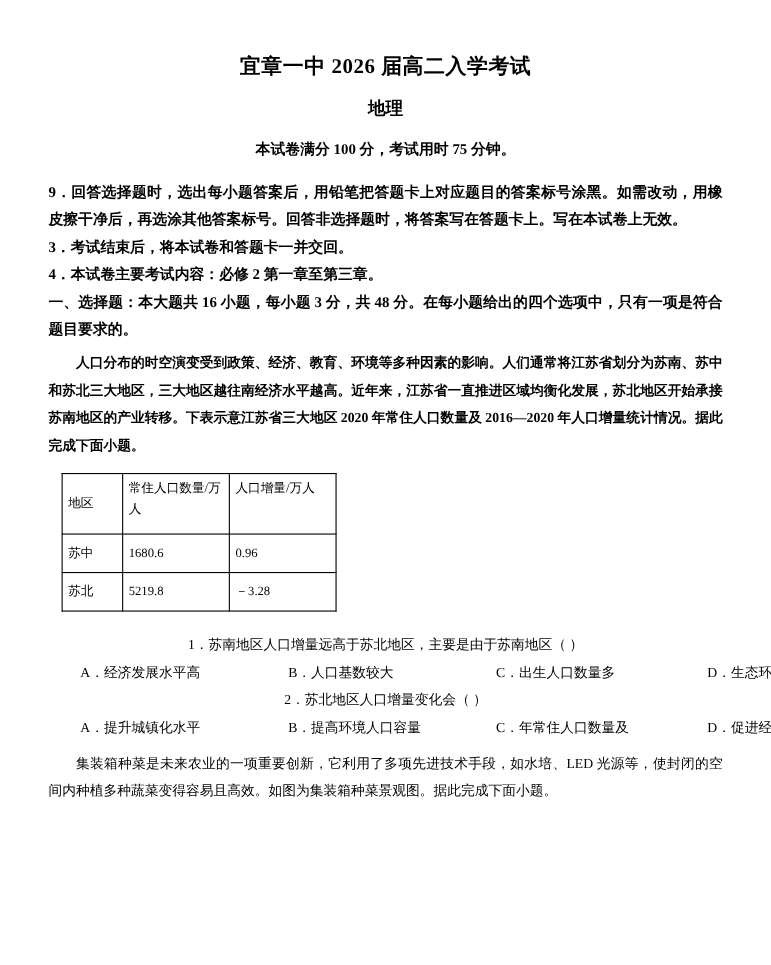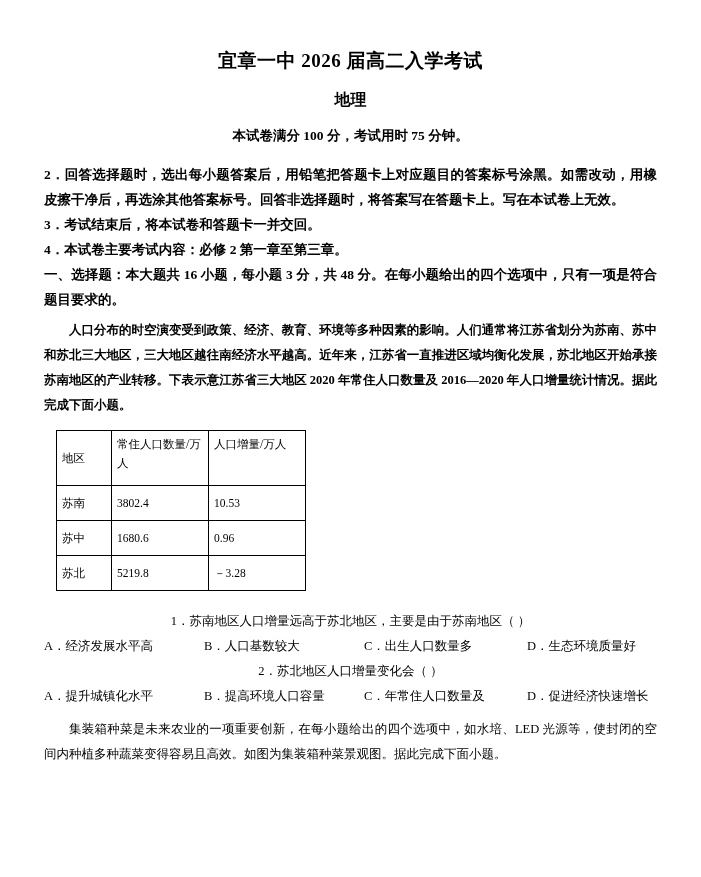--- a/index.html
+++ b/index.html
@@ -136,20 +136,21 @@
   }
   .q-options {
     font-size: 12.5px;
     line-height: 25px;
     margin: 0;
     display: block;
     white-space: nowrap;
   }
   .q-options .opt {
     display: inline-block;
+    margin-left: 29px;
   }
   .opt-a { width: 160px; }
   .opt-b { width: 160px; }
   .opt-c { width: 163px; }
   .opt-d { width: auto; }
 
   .tail-material {
     font-size: 12.5px;
     line-height: 25px;
     margin: 0;
@@ -162,43 +163,38 @@
 </head>
 <body>
 
 <div class="page">
 
   <h1 class="doc-title">宜章一中 2026 届高二入学考试</h1>
   <h2 class="doc-subject">地理</h2>
   <p class="doc-score-line">本试卷满分 100 分，考试用时 75 分钟。</p>
 
   <div class="notice">
-    <p class="notice-item">2．回答选择题时，选出每小题答案后，用铅笔把答题卡上对应题目的答案标号涂黑。如需改动，用橡皮擦干净后，再选涂其他答案标号。回答非选择题时，将答案写在答题卡上。写在本试卷上无效。</p>
+    <p class="notice-item">9．回答选择题时，选出每小题答案后，用铅笔把答题卡上对应题目的答案标号涂黑。如需改动，用橡皮擦干净后，再选涂其他答案标号。回答非选择题时，将答案写在答题卡上。写在本试卷上无效。</p>
     <p class="notice-item">3．考试结束后，将本试卷和答题卡一并交回。</p>
     <p class="notice-item">4．本试卷主要考试内容：必修 2 第一章至第三章。</p>
     <p class="section-line">一、选择题：本大题共 16 小题，每小题 3 分，共 48 分。在每小题给出的四个选项中，只有一项是符合题目要求的。</p>
   </div>
 
   <p class="material">人口分布的时空演变受到政策、经济、教育、环境等多种因素的影响。人们通常将江苏省划分为苏南、苏中和苏北三大地区，三大地区越往南经济水平越高。近年来，江苏省一直推进区域均衡化发展，苏北地区开始承接苏南地区的产业转移。下表示意江苏省三大地区 2020 年常住人口数量及 2016—2020 年人口增量统计情况。据此完成下面小题。</p>
 
   <div class="table-wrap">
     <table class="data-table">
       <thead>
         <tr>
           <td class="col-region region-head">地区</td>
           <td class="col-pop">常住人口数量/万人</td>
           <td class="col-inc">人口增量/万人</td>
         </tr>
       </thead>
       <tbody>
-        <tr>
-          <td class="col-region">苏南</td>
-          <td class="col-pop">3802.4</td>
-          <td class="col-inc">10.53</td>
-        </tr>
         <tr>
           <td class="col-region">苏中</td>
           <td class="col-pop">1680.6</td>
           <td class="col-inc">0.96</td>
         </tr>
         <tr>
           <td class="col-region">苏北</td>
           <td class="col-pop">5219.8</td>
           <td class="col-inc">－3.28</td>
         </tr>
@@ -210,15 +206,15 @@
     <p class="q-stem">1．苏南地区人口增量远高于苏北地区，主要是由于苏南地区（    ）</p>
     <p class="q-options">
       <span class="opt opt-a">A．经济发展水平高</span><span class="opt opt-b">B．人口基数较大</span><span class="opt opt-c">C．出生人口数量多</span><span class="opt opt-d">D．生态环境质量好</span>
     </p>
     <p class="q-stem">2．苏北地区人口增量变化会（    ）</p>
     <p class="q-options">
       <span class="opt opt-a">A．提升城镇化水平</span><span class="opt opt-b">B．提高环境人口容量</span><span class="opt opt-c">C．年常住人口数量及</span><span class="opt opt-d">D．促进经济快速增长</span>
     </p>
   </div>
 
-  <p class="tail-material">集装箱种菜是未来农业的一项重要创新，在每小题给出的四个选项中，如水培、LED 光源等，使封闭的空间内种植多种蔬菜变得容易且高效。如图为集装箱种菜景观图。据此完成下面小题。</p>
+  <p class="tail-material">集装箱种菜是未来农业的一项重要创新，它利用了多项先进技术手段，如水培、LED 光源等，使封闭的空间内种植多种蔬菜变得容易且高效。如图为集装箱种菜景观图。据此完成下面小题。</p>
 
 </div>
 
 </body></html>

